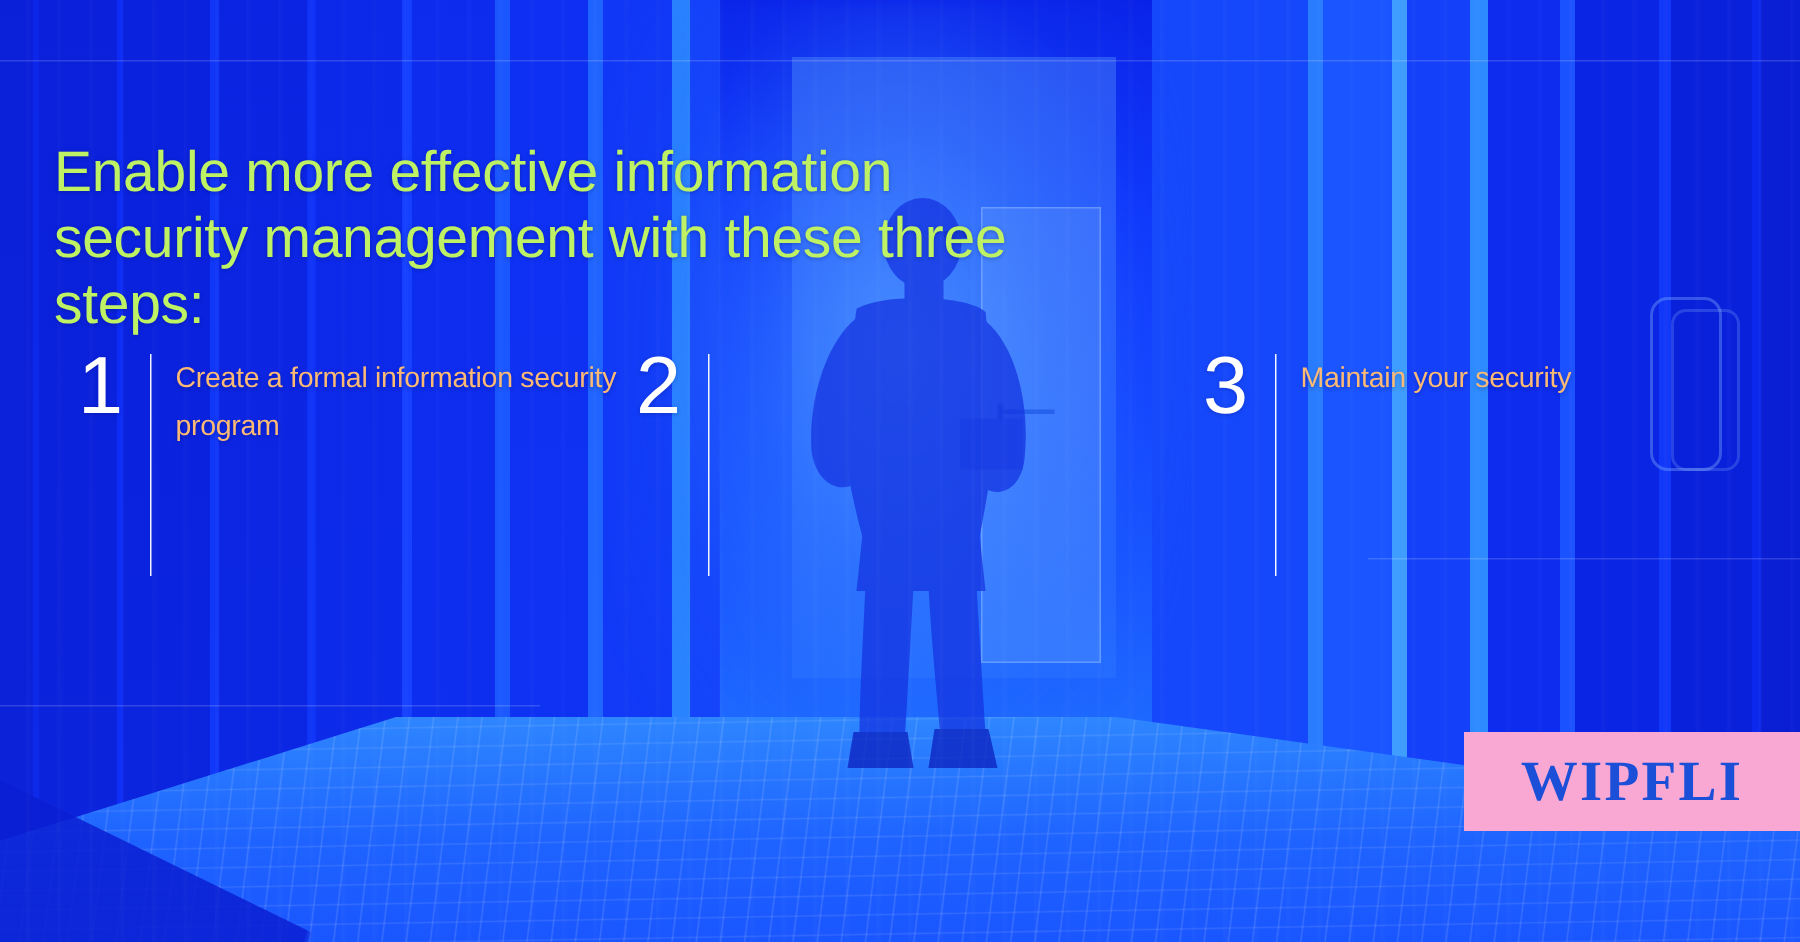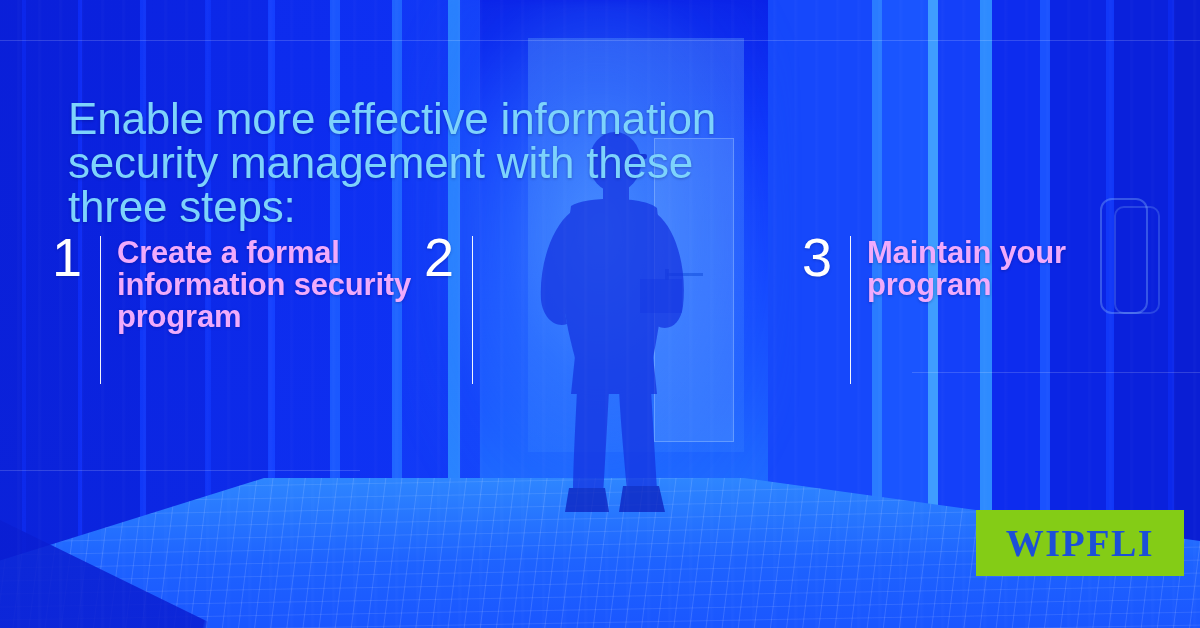--- a/index.html
+++ b/index.html
@@ -244,25 +244,25 @@
   .person svg { display: block; width: 100%; height: 100%; }
 
   
   .content {
     position: absolute;
     inset: 0;
   }
 
   .headline {
     position: absolute;
-    left: 68px;
+    left: 36px;
     top: 68px;
     width: 680px;
-    color: #7dd3fc;
-    font-size: 44px;
+    color: #bef264;
+    font-size: 38px;
     line-height: 44px;
     font-weight: 400;
     letter-spacing: -0.2px;
     text-shadow: 0 1px 3px rgba(0,10,80,0.30);
   }
 
   .steps {
     position: absolute;
     left: 52px;
     top: 236px;
@@ -295,37 +295,37 @@
     flex: 0 0 1px;
     width: 1px;
     height: 148px;
     background: #ffffff;
     margin-right: 16px;
     margin-left: 10px;
     opacity: 0.95;
   }
 
   .step-text {
-    color: #f0abfc;
-    font-size: 31px;
+    color: #fdba74;
+    font-size: 19px;
     line-height: 32px;
-    font-weight: 700;
+    font-weight: 400;
     letter-spacing: -0.2px;
     padding-top: 1px;
     text-shadow: 0 1px 3px rgba(0,10,80,0.30);
   }
 
   
   .logo-box {
     position: absolute;
     left: 976px;
-    top: 510px;
-    width: 208px;
+    top: 488px;
+    width: 224px;
     height: 66px;
-    background: #84cc16;
+    background: #f9a8d4;
     display: flex;
     align-items: center;
     justify-content: center;
   }
   .logo-text {
     font-family: "Liberation Serif", "DejaVu Serif", serif;
     font-weight: 700;
     font-size: 38px;
     letter-spacing: 1.5px;
     color: #1c4fd8;
@@ -407,21 +407,21 @@
       </div>
 
       <div class="step step-2">
         <div class="step-num">2</div>
         <div class="step-rule"></div>
       </div>
 
       <div class="step step-3">
         <div class="step-num">3</div>
         <div class="step-rule"></div>
-        <div class="step-text">Maintain your program</div>
+        <div class="step-text">Maintain your security</div>
       </div>
 
     </div>
 
     <div class="logo-box">
       <span class="logo-text">WIPFLI</span>
     </div>
 
   </div>
 </div>

